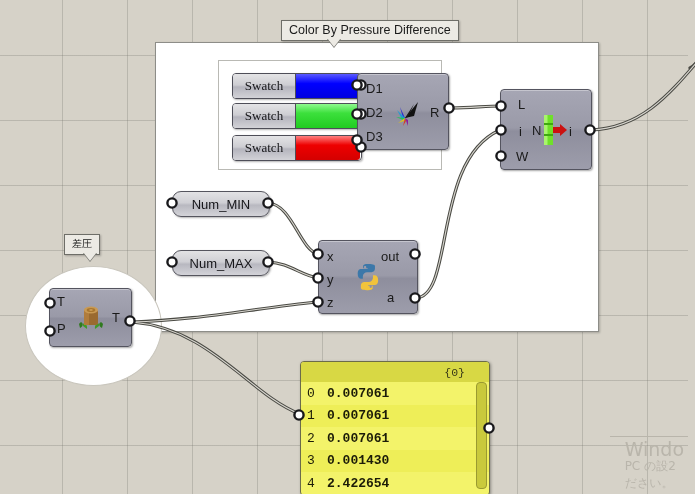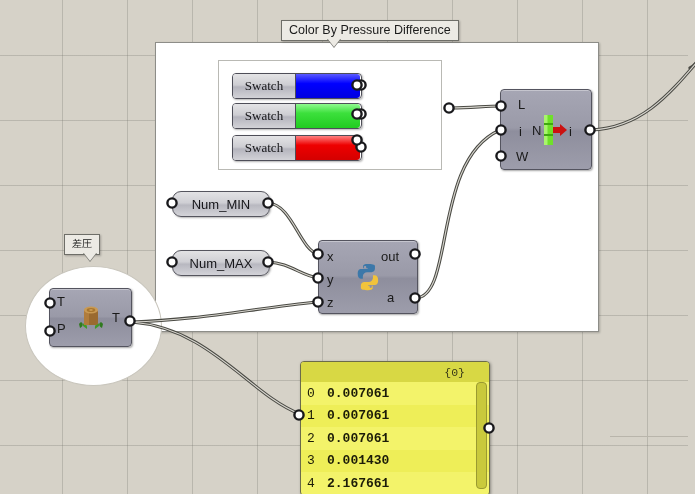--- a/index.html
+++ b/index.html
@@ -180,20 +180,36 @@
   </div>
   <div class="swatch-row" style="left:232px;top:103px;width:128px;">
     <div class="swatch-btn">Swatch</div>
     <div class="swatch-col" style="background:linear-gradient(to bottom,#8ff98f 0%,#3ce03c 38%,#21cc21 100%);"></div>
   </div>
   <div class="swatch-row" style="left:232px;top:135px;width:128px;">
     <div class="swatch-btn">Swatch</div>
     <div class="swatch-col" style="background:linear-gradient(to bottom,#ff8080 0%,#ee0000 38%,#d40000 100%);"></div>
   </div>
 
+  <div class="comp" style="left:357px;top:73px;width:90px;height:75px;">
+    <span class="pin-lbl" style="left:8px;top:8px;">D1</span>
+    <span class="pin-lbl" style="left:8px;top:32px;">D2</span>
+    <span class="pin-lbl" style="left:8px;top:56px;">D3</span>
+    <span class="pin-lbl" style="left:72px;top:32px;">R</span>
+    <svg class="pyglyph" style="left:34px;top:24px;width:30px;height:30px;" viewBox="0 0 30 30">
+      <path d="M13,20 L26,4 L22,18 Z" fill="#121212"></path>
+      <path d="M13,20 L22,6 L16,19 Z" fill="#1a1a1a"></path>
+      <path d="M13,20 L8,9 L11,20 Z" fill="#2b2bd0"></path>
+      <path d="M13,20 L5,12 L10,21 Z" fill="#1f9ad6"></path>
+      <path d="M13,20 L4,19 L11,22 Z" fill="#22c25a"></path>
+      <path d="M13,20 L6,25 L12,23 Z" fill="#d8c020"></path>
+      <path d="M13,20 L11,28 L14,23 Z" fill="#d83c20"></path>
+      <path d="M13,20 L16,28 L16,22 Z" fill="#8a1fa0"></path>
+    </svg>
+  </div>
 
   <div class="comp" style="left:500px;top:89px;width:90px;height:79px;">
     <span class="pin-lbl" style="left:17px;top:8px;">L</span>
     <span class="pin-lbl" style="left:18px;top:35px;">i</span>
     <span class="pin-lbl" style="left:15px;top:60px;">W</span>
     <span class="pin-lbl" style="left:31px;top:34px;">N</span>
     <span class="pin-lbl" style="left:68px;top:35px;">i</span>
     <svg class="pyglyph" style="left:41px;top:24px;width:26px;height:32px;" viewBox="0 0 26 32">
       <rect x="2" y="1" width="9" height="30" fill="#6fe02a"></rect>
       <rect x="2" y="1" width="3.5" height="30" fill="#a8f56b"></rect>
@@ -258,21 +274,21 @@
       <div class="panel-row">
         <span class="idx">2</span>
         <span class="val">0.007061</span>
       </div>
       <div class="panel-row">
         <span class="idx">3</span>
         <span class="val">0.001430</span>
       </div>
       <div class="panel-row">
         <span class="idx">4</span>
-        <span class="val">2.167661</span>
+        <span class="val">2.422654</span>
       </div>
     </div>
     <div class="panel-scroll"></div>
   </div>
 
   <svg class="layer" width="695" height="494" viewBox="0 0 695 494">
     <g fill="#ffffff" stroke="#19191c" stroke-width="2.4">
 
       <circle cx="361" cy="85" r="4.6"></circle>
         <circle cx="361" cy="114" r="4.6"></circle>
@@ -303,15 +319,20 @@
 
       <circle cx="50" cy="303" r="4.6"></circle>
         <circle cx="50" cy="331" r="4.6"></circle>
       <circle cx="130" cy="321" r="4.6"></circle>
 
       <circle cx="299" cy="415" r="4.6"></circle>
         <circle cx="489" cy="428" r="4.6"></circle>
     </g>
   </svg>
 
+  <div class="watermark">
+    <div class="wm1">Windo</div>
+    <div class="wm2">PC の設2</div>
+    <div class="wm2">ださい。</div>
+  </div>
   <div class="wm-rule" style="right:0;bottom:57px;"></div>
 
 </div>
 
 </body></html>

